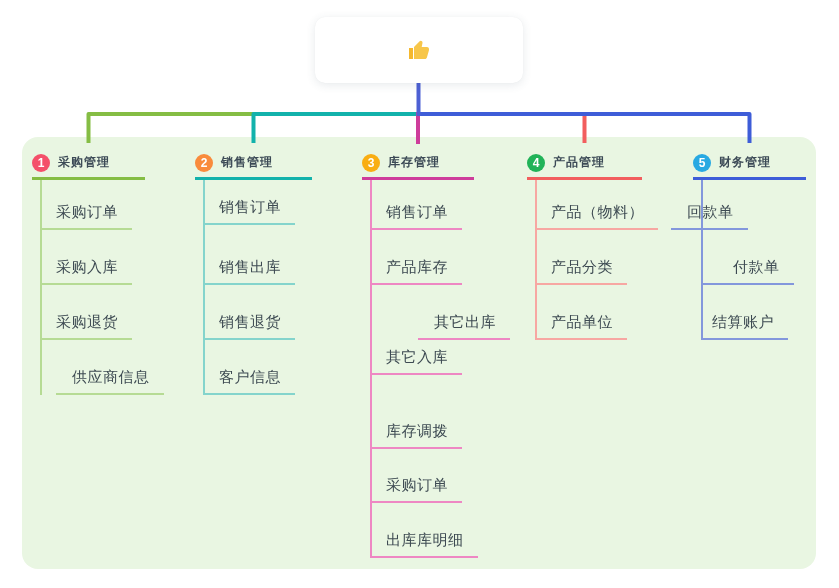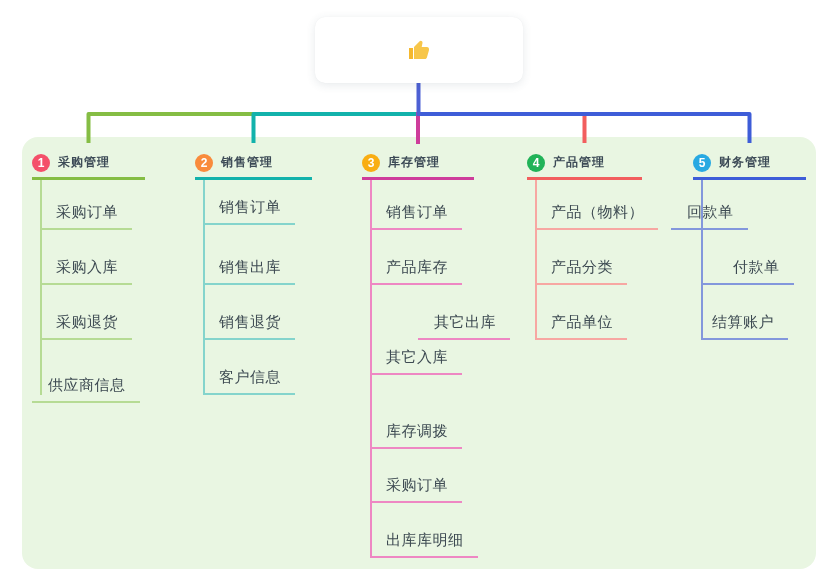--- a/index.html
+++ b/index.html
@@ -49,21 +49,21 @@
 
   <div id="branches">
       <div class="branch-header" style="left: 32px; width: 113px; border-bottom: 3px solid rgb(133, 189, 68);">
         <span class="badge" style="background: rgb(244, 80, 106);">1</span>
         <span class="branch-label">采购管理</span>
       </div>
       <div class="trunk" style="left: 40px; top: 180px; height: 215px; background: rgb(182, 219, 148);"></div>
       <div class="child" style="left: 40px; top: 203px; border-bottom: 2px solid rgb(182, 219, 148);">采购订单</div>
       <div class="child" style="left: 40px; top: 258px; border-bottom: 2px solid rgb(182, 219, 148);">采购入库</div>
       <div class="child" style="left: 40px; top: 313px; border-bottom: 2px solid rgb(182, 219, 148);">采购退货</div>
-      <div class="child" style="left: 32px; top: 368px; border-bottom: 2px solid rgb(182, 219, 148); margin-top: 8px;">供应商信息</div>
+      <div class="child" style="left: 56px; top: 368px; border-bottom: 2px solid rgb(182, 219, 148);">供应商信息</div>
       <div class="branch-header" style="left: 195px; width: 117px; border-bottom: 3px solid rgb(18, 178, 171);">
         <span class="badge" style="background: rgb(249, 139, 60);">2</span>
         <span class="branch-label">销售管理</span>
       </div>
       <div class="trunk" style="left: 203px; top: 180px; height: 215px; background: rgb(132, 212, 204);"></div>
       <div class="child" style="left: 203px; top: 198px; border-bottom: 2px solid rgb(132, 212, 204);">销售订单</div>
       <div class="child" style="left: 203px; top: 258px; border-bottom: 2px solid rgb(132, 212, 204);">销售出库</div>
       <div class="child" style="left: 203px; top: 313px; border-bottom: 2px solid rgb(132, 212, 204);">销售退货</div>
       <div class="child" style="left: 203px; top: 368px; border-bottom: 2px solid rgb(132, 212, 204);">客户信息</div>
       <div class="branch-header" style="left: 362px; width: 112px; border-bottom: 3px solid rgb(206, 61, 155);">

